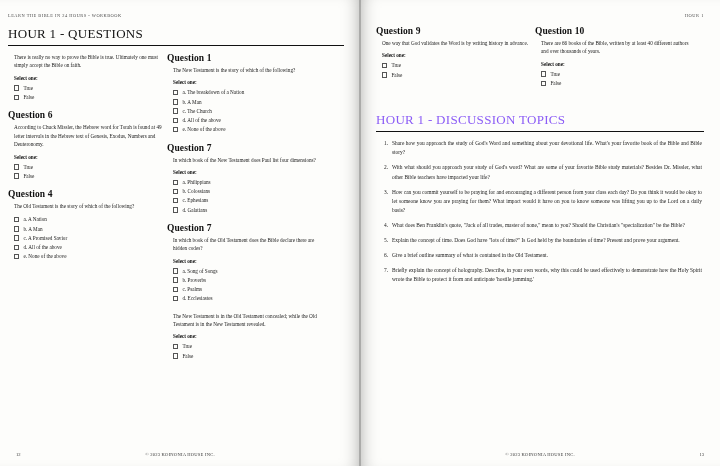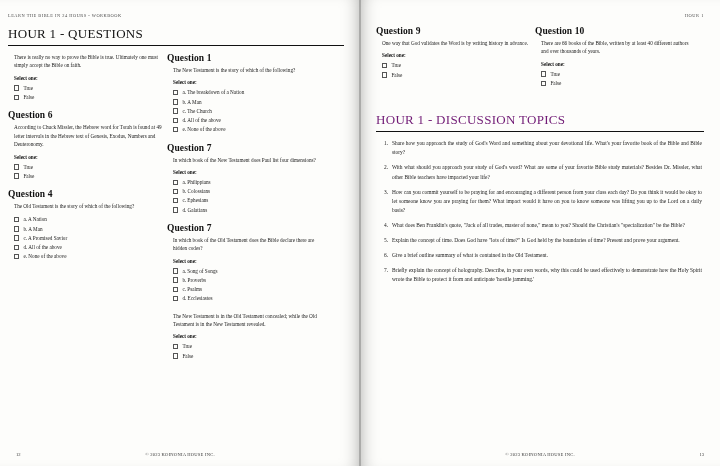--- a/index.html
+++ b/index.html
@@ -112,21 +112,21 @@
     margin-top: 1.6px;
     flex: 0 0 auto;
   }
 
   .discussion {
     margin-top: 16px;
   }
   .discussion-title {
     font-family: "Liberation Serif", serif;
     font-size: 13px;
-    color: #701a75;
+    color: #8b5cf6;
     margin: 0 0 3px 0;
     font-weight: normal;
     letter-spacing: 0.3px;
   }
   .discussion ol {
     margin: 7px 0 0 0;
     padding-left: 16px;
     counter-reset: dnum;
     list-style: none;
   }

